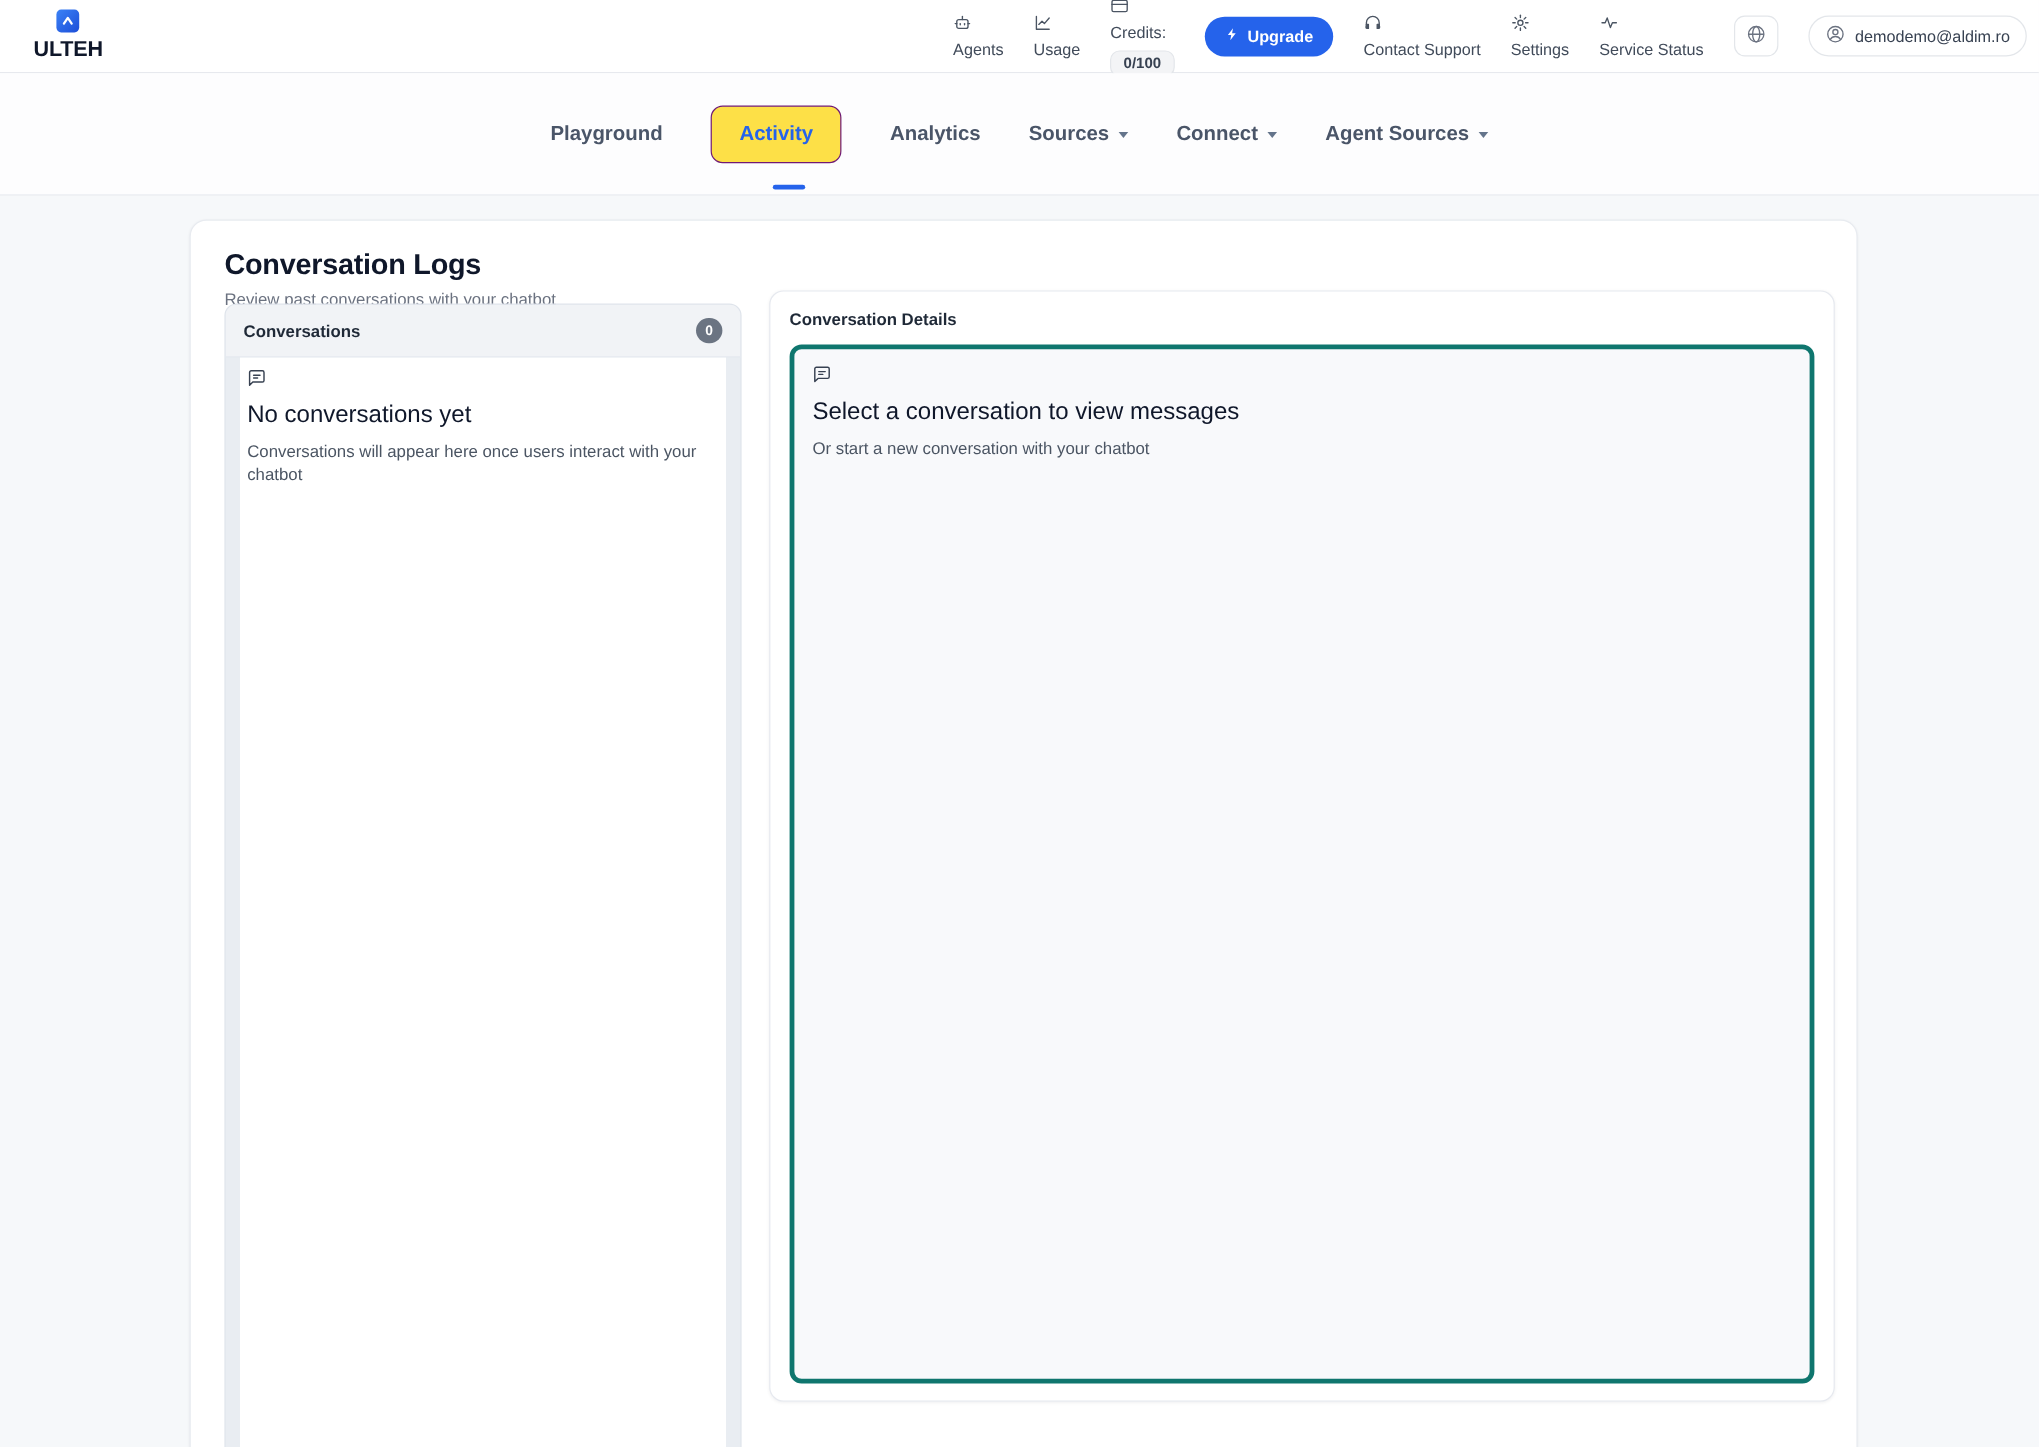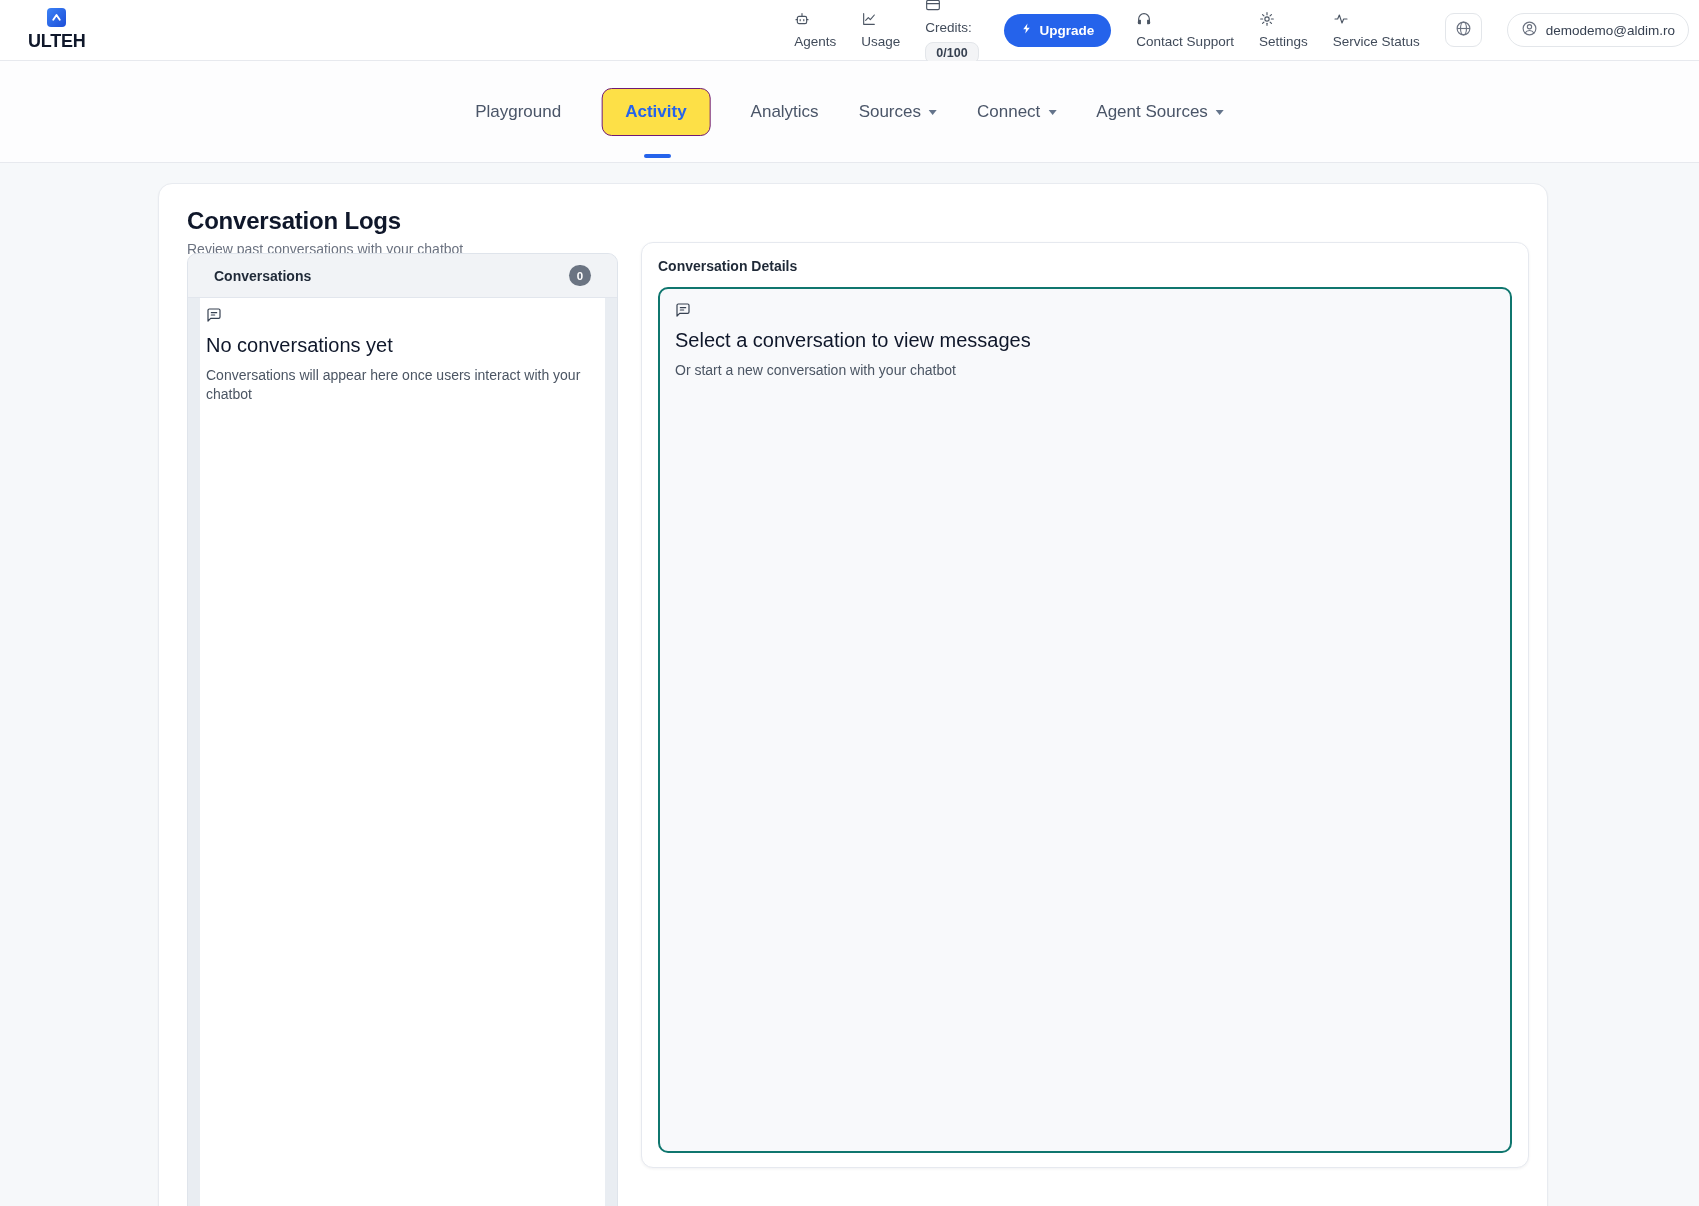--- a/index.html
+++ b/index.html
@@ -29,21 +29,21 @@
     background:#fff; display:flex; align-items:center; justify-content:center; cursor:pointer; }
   .account-pill { display:flex; align-items:center; gap:8px; height:34px;
     border:1px solid #e3e6ea; border-radius:17px; background:#fff; padding:0 13px;
     font-size:13.5px; color:#374151; cursor:pointer; white-space:nowrap; }
 
   
   .tabbar { position:absolute; left:0; top:61px; width:1699px; height:102px;
     background:#fdfdfe; border-bottom:1px solid #e7e9ee; }
   .tabs-wrap { position:absolute; left:50%; top:50%; transform:translate(-50%,-50%);
     display:flex; align-items:center; gap:40px; }
-  .tab { font-size:17px; font-weight:400; color:#4a5568; cursor:pointer;
+  .tab { font-size:17px; font-weight:700; color:#4a5568; cursor:pointer;
     display:flex; align-items:center; gap:8px; white-space:nowrap; }
   .tab.active { background:#fde047; border:1px solid #701a75; border-radius:10px;
     color:#2563eb; font-weight:700; padding:13px 23px; }
   .caret { width:0; height:0; border-left:4.5px solid transparent;
     border-right:4.5px solid transparent; border-top:5px solid #64748b; margin-top:2px; }
   .active-underline { position:absolute; left:calc(50% - 205.5px); bottom:4px;
     width:27px; height:4px; border-radius:2px; background:#2563eb; }
 
   
   .main-card { position:absolute; left:158px; top:183px; width:1390px; height:1100px;
@@ -52,40 +52,40 @@
   .card-head { padding:23px 28px 0 28px; }
   .page-title { font-size:24px; font-weight:700; color:#0f172a; letter-spacing:-0.2px; }
   .page-subtitle { margin-top:6px; font-size:14px; color:#6b7280; }
 
   
   .left-panel { position:absolute; left:28px; top:69px; width:431px; height:1012px;
     background:#e9edf2; border:1px solid #dfe4eb; border-radius:10px 10px 0 0;
     display:flex; flex-direction:column; overflow:hidden; }
   .left-panel-header { height:44px; flex:0 0 44px; background:#f1f3f6;
     border-bottom:1px solid #e2e6ed; display:flex; align-items:center;
-    justify-content:space-between; padding:0 26px;gap:30px; }
+    justify-content:space-between; padding:0 15px;gap:30px; }
   .left-panel-title { font-size:14px; font-weight:700; color:#1f2937; }
   .count-badge { min-width:22px; height:21px; border-radius:11px; background:#6b7482;
     color:#ffffff; font-size:11.5px; font-weight:700;
     display:flex; align-items:center; justify-content:center; padding:0 7px; }
   .left-panel-body { flex:1; position:relative; }
   .empty-list-card { position:absolute; left:12px; right:12px; top:0; bottom:0;
     background:#ffffff; padding:9px 6px 0 6px; }
 
   .empty-icon { color:#374151; }
   .empty-title { margin-top:7px; font-size:20px; font-weight:500; color:#0f172a; }
   .empty-body { margin-top:9px; font-size:14px; line-height:19px; color:#4b5563; max-width:392px; }
 
   
   .right-panel { position:absolute; left:482px; top:58px; width:888px; height:926px;
     background:#ffffff; border:1px solid #e6e9ef; border-radius:12px;
     box-shadow:0 1px 3px rgba(16,24,40,.06); }
   .right-panel-title { margin:15px 16px 0 16px; font-size:14px; font-weight:700; color:#1f2937; }
   .details-empty-box { position:absolute; left:16px; right:16px; top:44px; bottom:14px;
-    background:#f8f9fb; border:2px solid #0f766e; border-radius:10px; padding:13px 15px; }
+    background:#f8f9fb; border:4px solid #0f766e; border-radius:10px; padding:13px 15px; }
 </style>
 </head>
 <body>
 
 <div class="app-header">
   <div class="brand">
     <span class="brand-mark">
       <svg width="13" height="13" viewBox="0 0 18 18" fill="none" stroke="#ffffff" stroke-width="2.6" stroke-linecap="round" stroke-linejoin="round">
           <polyline points="4.5,12 9,5.5 13.5,12"></polyline>
         </svg>

